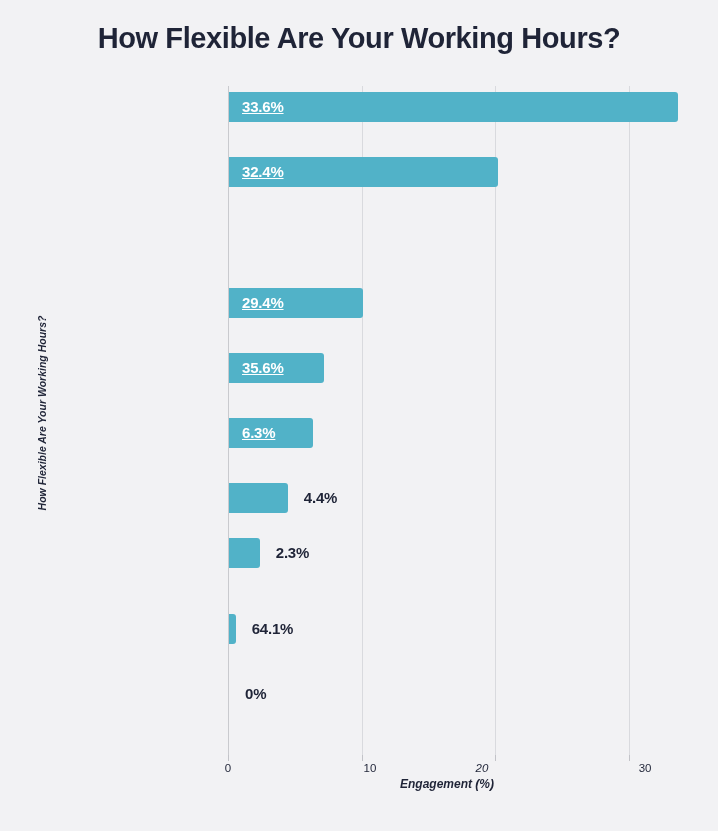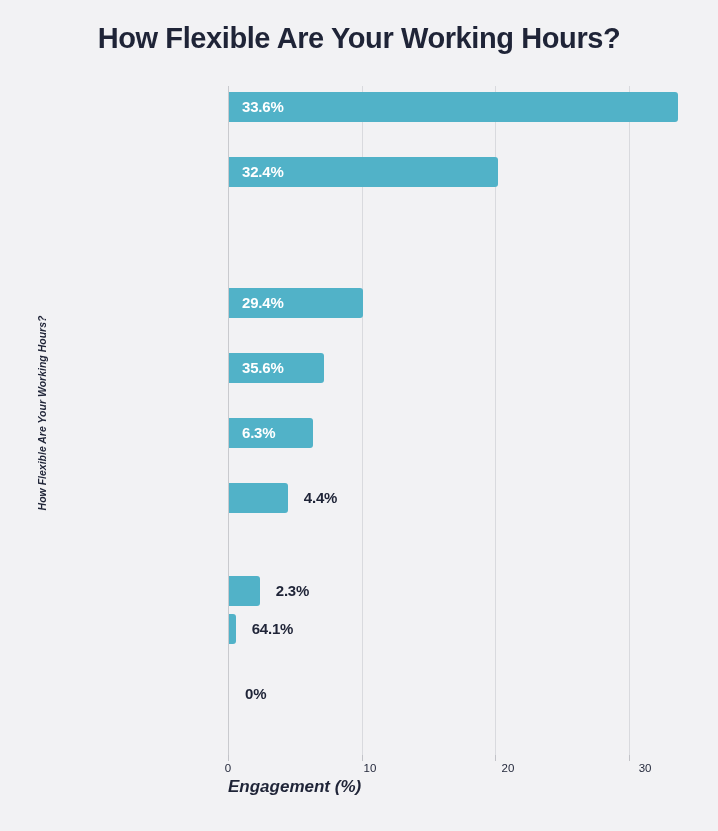--- a/index.html
+++ b/index.html
@@ -45,22 +45,22 @@
     font-weight: bold;
     font-style: italic;
     color: #1f2437;
     white-space: nowrap;
   }
   .x-axis-title {
     position: absolute;
     left: 228px;
     top: 777px;
     width: 266px;
-    text-align: left;
-    font-size: 17px;
+    text-align: right;
+    font-size: 12px;
     font-weight: bold;
     font-style: italic;
     color: #1f2437;
     white-space: nowrap;
   }
   
   .plot {
     position: absolute;
     left: 228px;
     top: 86px;
@@ -115,20 +115,21 @@
     position: absolute;
     left: 14px;
     top: 0;
     height: 30px;
     line-height: 30px;
     font-size: 15px;
     font-weight: bold;
     color: #ffffff;
     white-space: nowrap;
     letter-spacing: -0.2px;
+    text-decoration: underline;
   }
   .bar-value-out {
     position: absolute;
     top: 0;
     height: 30px;
     line-height: 30px;
     font-size: 15px;
     font-weight: bold;
     color: #1f2437;
     white-space: nowrap;
@@ -146,21 +147,21 @@
 
   <div class="plot" id="plot">
       <div class="axis-line"></div>
       <div class="tick-mark" style="left: 0px;"></div>
       <div class="tick-label" style="left: 0px;">0</div>
       <div class="gridline" style="left: 133.7px;"></div>
       <div class="tick-mark" style="left: 133.7px;"></div>
       <div class="tick-label" style="left: 142px;">10</div>
       <div class="gridline" style="left: 267.4px;"></div>
       <div class="tick-mark" style="left: 267.4px;"></div>
-      <div class="tick-label" style="left: 280px;">20</div>
+      <div class="tick-label" style="left: 254px; font-style: italic;">20</div>
       <div class="gridline" style="left: 401.1px;"></div>
       <div class="tick-mark" style="left: 401.1px;"></div>
       <div class="tick-label" style="left: 401.1px; margin-left: 16px;">30</div>
       <div class="row" style="top: 6px; width: 468px;">
         <div class="bar" style="width: 449.232px;"></div>
         <div class="bar-value-in">33.6%</div>
       </div>
       <div class="row" style="top: 71.2px; width: 468px;">
         <div class="bar" style="width: 268.737px;"></div>
         <div class="bar-value-in">32.4%</div>
@@ -174,21 +175,21 @@
         <div class="bar-value-in">35.6%</div>
       </div>
       <div class="row" style="top: 332px; width: 468px;">
         <div class="bar" style="width: 84.231px;"></div>
         <div class="bar-value-in">6.3%</div>
       </div>
       <div class="row" style="top: 397.2px; width: 468px;">
         <div class="bar" style="width: 58.828px;"></div>
         <div class="bar-value-out" style="left: 75.828px; text-align: right;">4.4%</div>
       </div>
-      <div class="row" style="top: 490px; width: 468px;">
+      <div class="row" style="top: 452px; width: 468px;">
         <div class="bar" style="width: 30.751px;"></div>
         <div class="bar-value-out" style="left: 47.751px;">2.3%</div>
       </div>
       <div class="row" style="top: 527.6px; width: 468px;">
         <div class="bar" style="width: 6.685px;"></div>
         <div class="bar-value-out" style="left: 23.685px;">64.1%</div>
       </div>
       <div class="row" style="top: 592.8px; width: 468px;">
         <div class="bar-value-out" style="left: 17px;">0%</div>
       </div>

